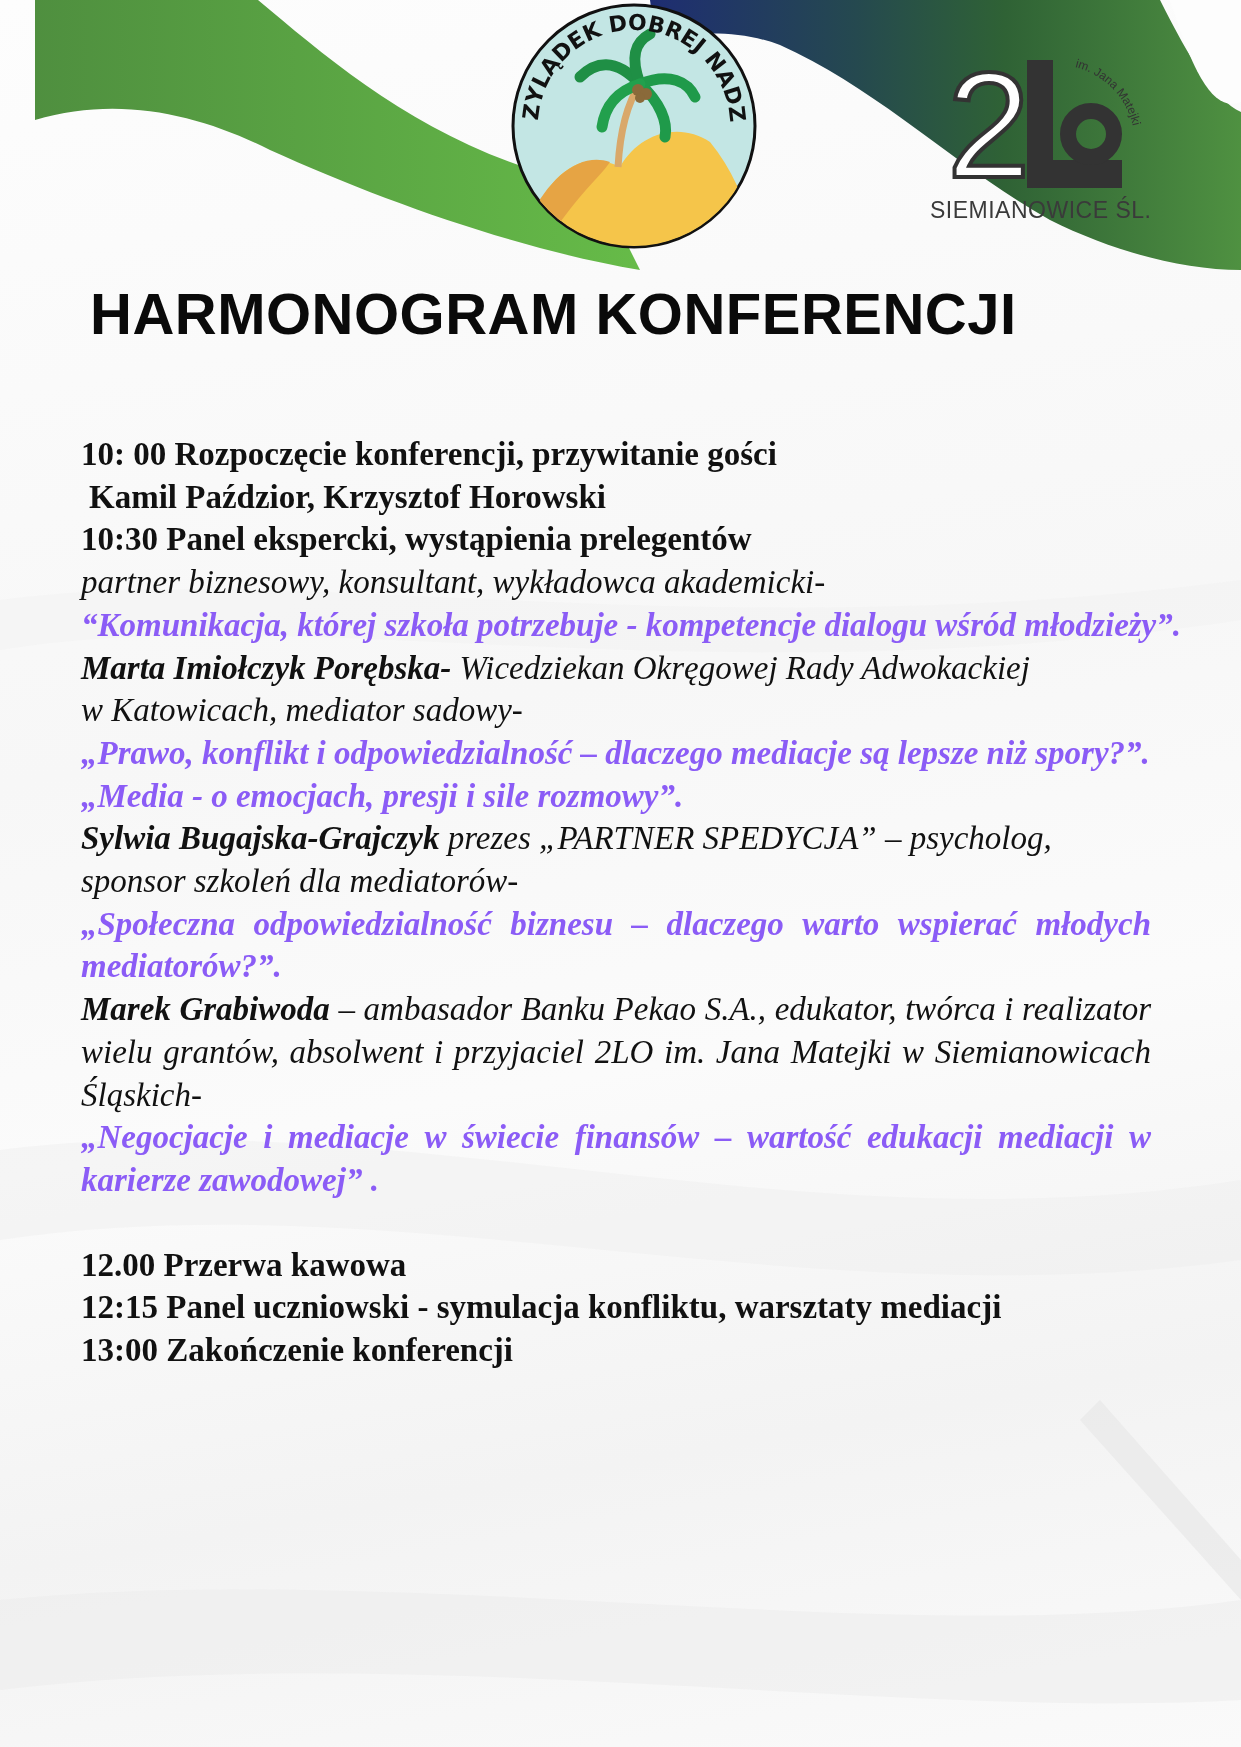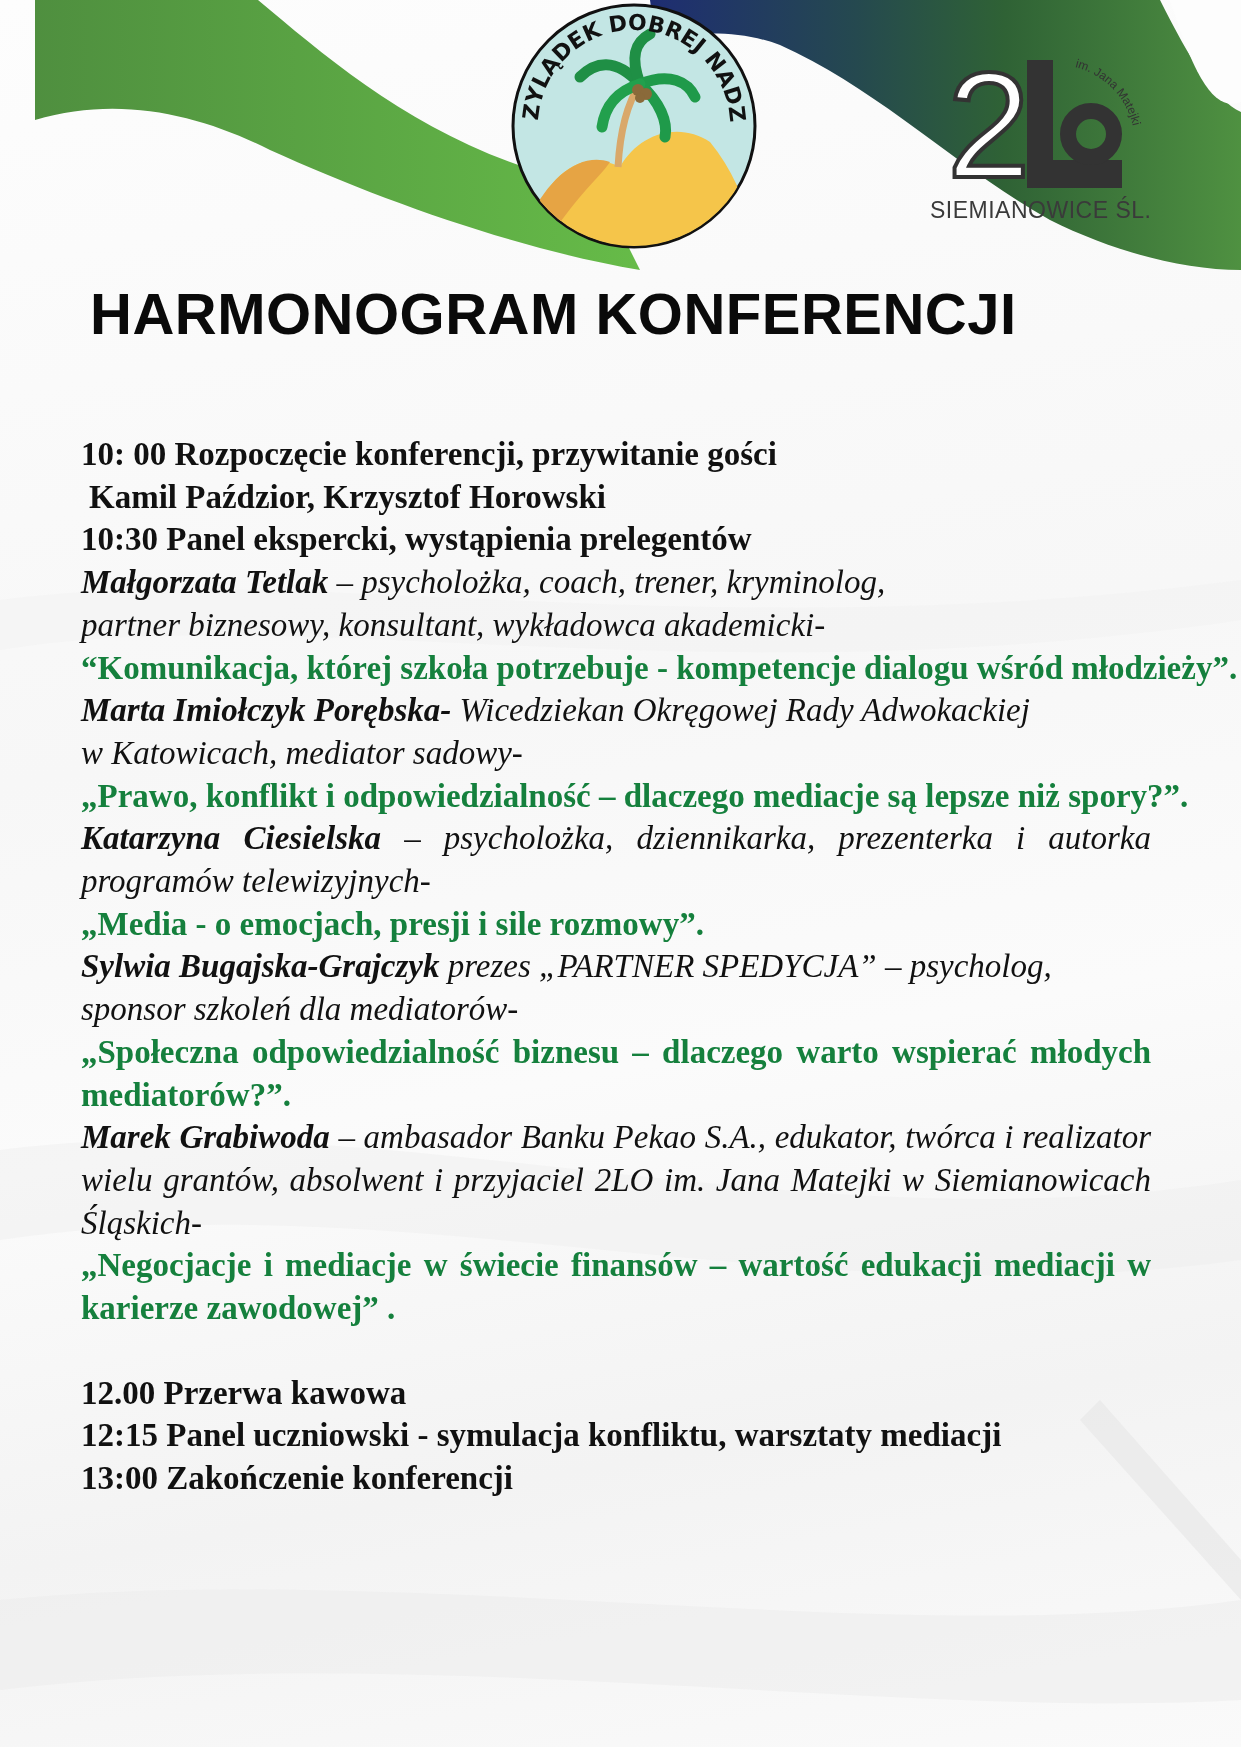--- a/index.html
+++ b/index.html
@@ -100,22 +100,23 @@
       line-height: 42.7px;
       color: #111111;
     }
     .line {
       margin: 0;
       white-space: nowrap;
     }
     .bold { font-weight: bold; }
     .italic { font-style: italic; }
     .quote {
+      font-style: italic;
       font-weight: bold;
-      color: #15803d;
+      color: #8b5cf6;
     }
     .justify {
       white-space: normal;
       text-align: justify;
       text-align-last: left;
     }
     .spacer { height: 42px; }
     .indent { padding-left: 8px; }
   </style>
 </head>
@@ -188,29 +189,27 @@
   <span class="city">SIEMIANOWICE ŚL.</span>
 </div>
 
 <h1 class="title">HARMONOGRAM KONFERENCJI</h1>
 
 <div class="schedule">
   <p class="line bold">10: 00 Rozpoczęcie konferencji, przywitanie gości</p>
   <p class="line bold indent">Kamil Paździor, Krzysztof Horowski</p>
   <p class="line bold">10:30 Panel ekspercki, wystąpienia prelegentów</p>
 
-  <p class="line italic"><span class="bold">Małgorzata Tetlak</span><span> – psycholożka, coach, trener, kryminolog,</span></p>
   <p class="line italic">partner biznesowy, konsultant, wykładowca akademicki-</p>
   <p class="line quote">“Komunikacja, której szkoła potrzebuje - kompetencje dialogu wśród młodzieży”.</p>
 
   <p class="line italic"><span class="bold">Marta Imiołczyk Porębska-</span><span> Wicedziekan Okręgowej Rady Adwokackiej</span></p>
   <p class="line italic">w Katowicach, mediator sadowy-</p>
   <p class="line quote">„Prawo, konflikt i odpowiedzialność – dlaczego mediacje są lepsze niż spory?”.</p>
 
-  <p class="line italic justify"><span class="bold">Katarzyna Ciesielska</span><span> – psycholożka, dziennikarka, prezenterka i autorka programów telewizyjnych-</span></p>
   <p class="line quote">„Media - o emocjach, presji i sile rozmowy”.</p>
 
   <p class="line italic"><span class="bold">Sylwia Bugajska-Grajczyk</span><span> prezes „PARTNER SPEDYCJA” – psycholog,</span></p>
   <p class="line italic">sponsor szkoleń dla mediatorów-</p>
   <p class="line quote justify">„Społeczna odpowiedzialność biznesu – dlaczego warto wspierać młodych mediatorów?”.</p>
 
   <p class="line italic justify"><span class="bold">Marek Grabiwoda</span><span> – ambasador Banku Pekao S.A., edukator, twórca i realizator wielu grantów, absolwent i przyjaciel  2LO im. Jana Matejki w Siemianowicach Śląskich-</span></p>
   <p class="line quote justify">„Negocjacje i mediacje w świecie finansów – wartość edukacji mediacji w karierze zawodowej” .</p>
 
   <div class="spacer"></div>

